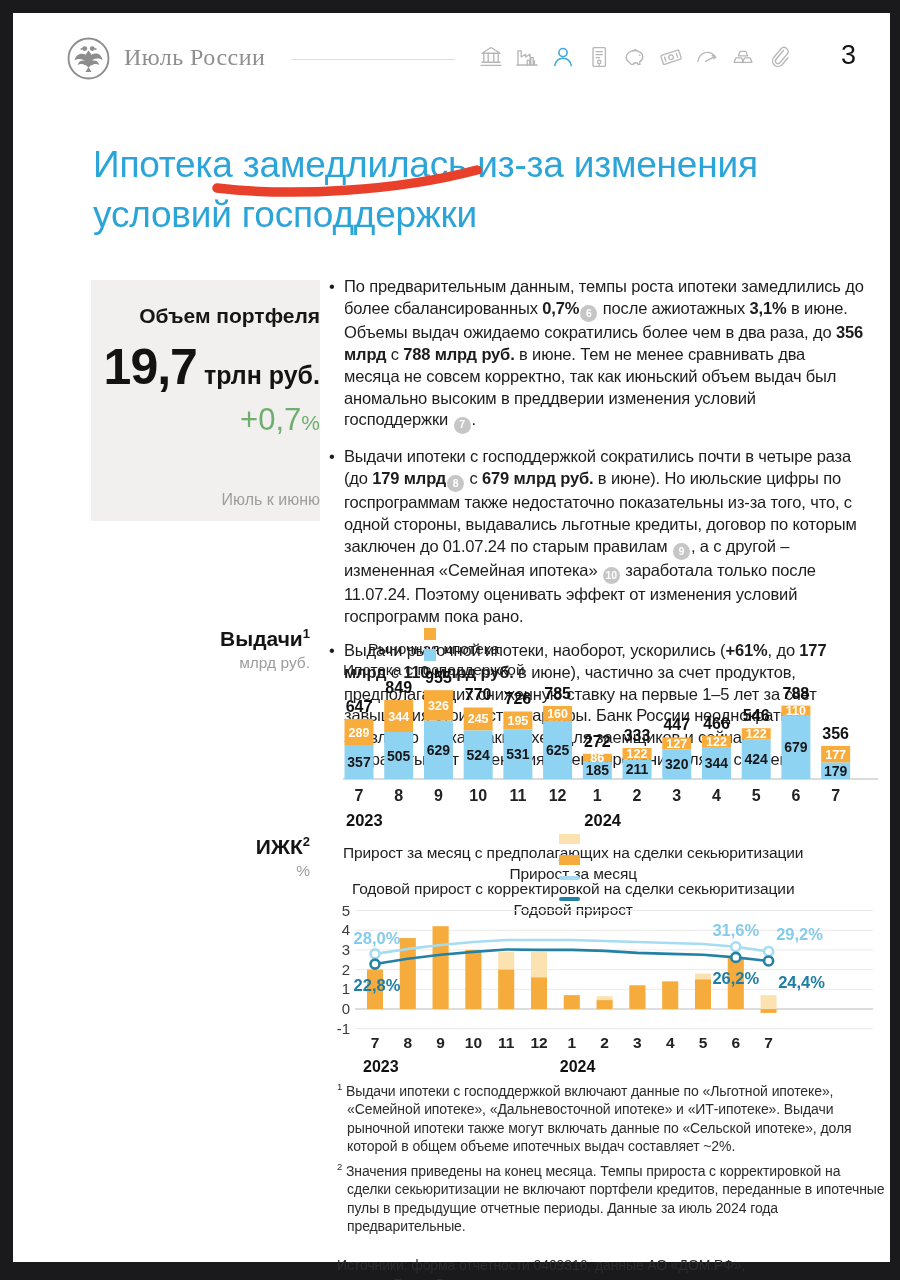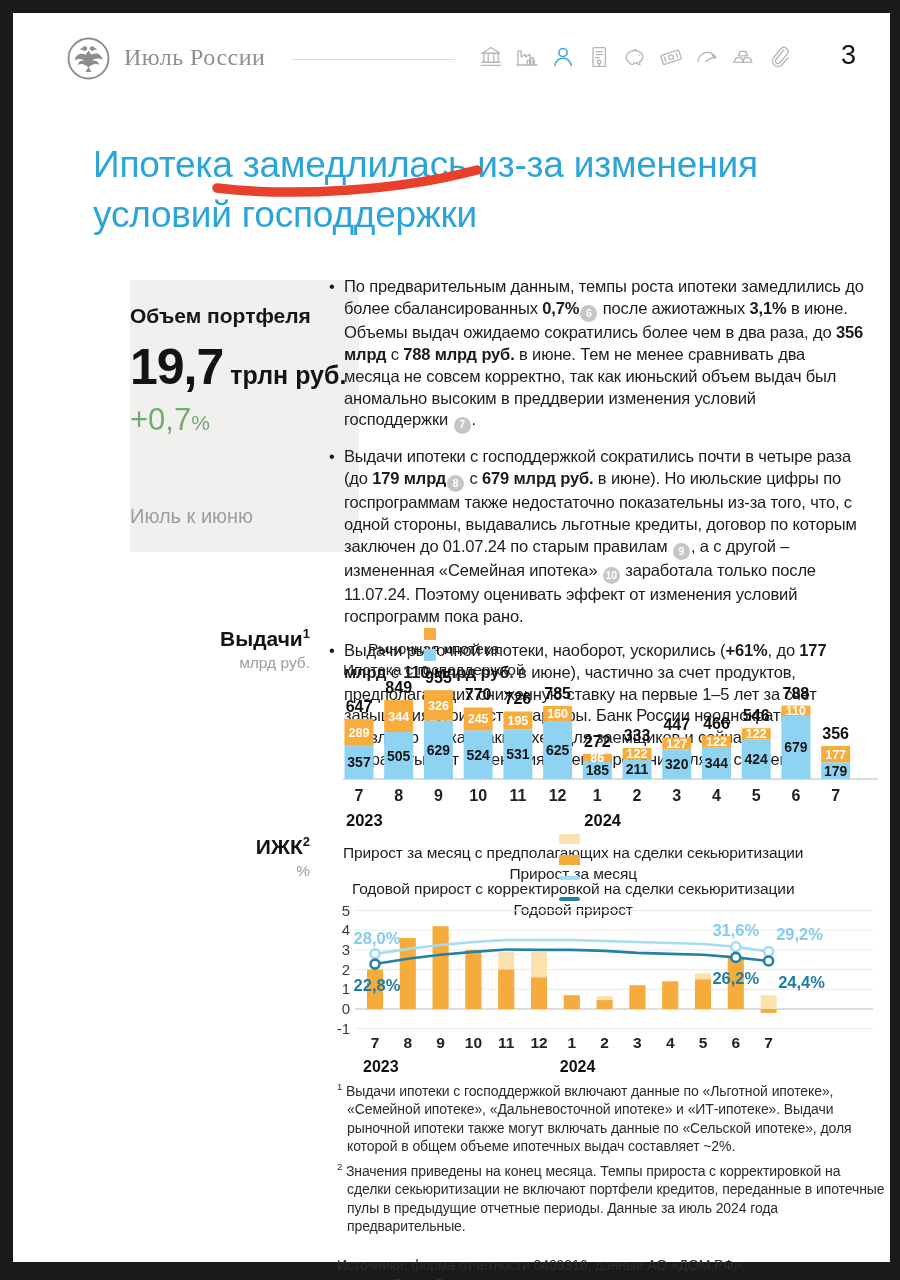--- a/index.html
+++ b/index.html
@@ -20,28 +20,28 @@
   .hicon{width:26px;height:26px;display:inline-block;}
   .hicon svg{width:26px;height:26px;display:block;}
   .page-num{position:absolute;right:0;top:4px;font-size:27px;color:#141414;}
 
   
   .title{position:absolute;left:80px;top:127px;width:720px;
          font-size:37px;line-height:50px;font-weight:500;color:#2ba4d8;letter-spacing:-.2px;}
   .marker-svg{position:absolute;left:190px;top:148px;width:300px;height:44px;pointer-events:none;}
 
   
-  .card{position:absolute;left:78px;top:267px;width:229px;height:272px;background:#f1f0ee;text-align:left;margin-left:39px;}
+  .card{position:absolute;left:78px;top:267px;width:229px;height:241px;background:#f1f0ee;text-align:right;}
   .card-title{margin-top:24px;font-size:21px;font-weight:700;color:#161616;}
   .card-value-row{margin-top:10px;color:#131313;}
   .card-value{font-size:50px;font-weight:700;letter-spacing:-1px;}
   .card-unit{font-size:25px;font-weight:600;margin-left:7px;}
   .card-change{margin-top:6px;font-size:31px;font-weight:500;color:#6fae6f;}
   .card-change .pct{font-size:21px;}
-  .card-period{position:absolute;bottom:24px;width:100%;font-size:20px;color:#9d9d9d;}
+  .card-period{position:absolute;bottom:12px;width:100%;font-size:16px;color:#9d9d9d;}
 
   
   .bullets{position:absolute;left:315px;top:263px;width:536px;color:#1c1c1e;}
   .bullet{position:relative;padding-left:16px;margin-bottom:12px;
           font-size:16.5px;line-height:21.8px;letter-spacing:-.15px;}
   .bullet::before{content:"•";position:absolute;left:1px;top:0;}
   .bullet b{font-weight:700;}
   .badge{display:inline-flex;align-items:center;justify-content:center;
          width:17px;height:17px;border-radius:50%;background:#c6c6c6;color:#fff;
          font-size:10.5px;font-weight:700;vertical-align:-3px;margin:0 1px;letter-spacing:0;}

